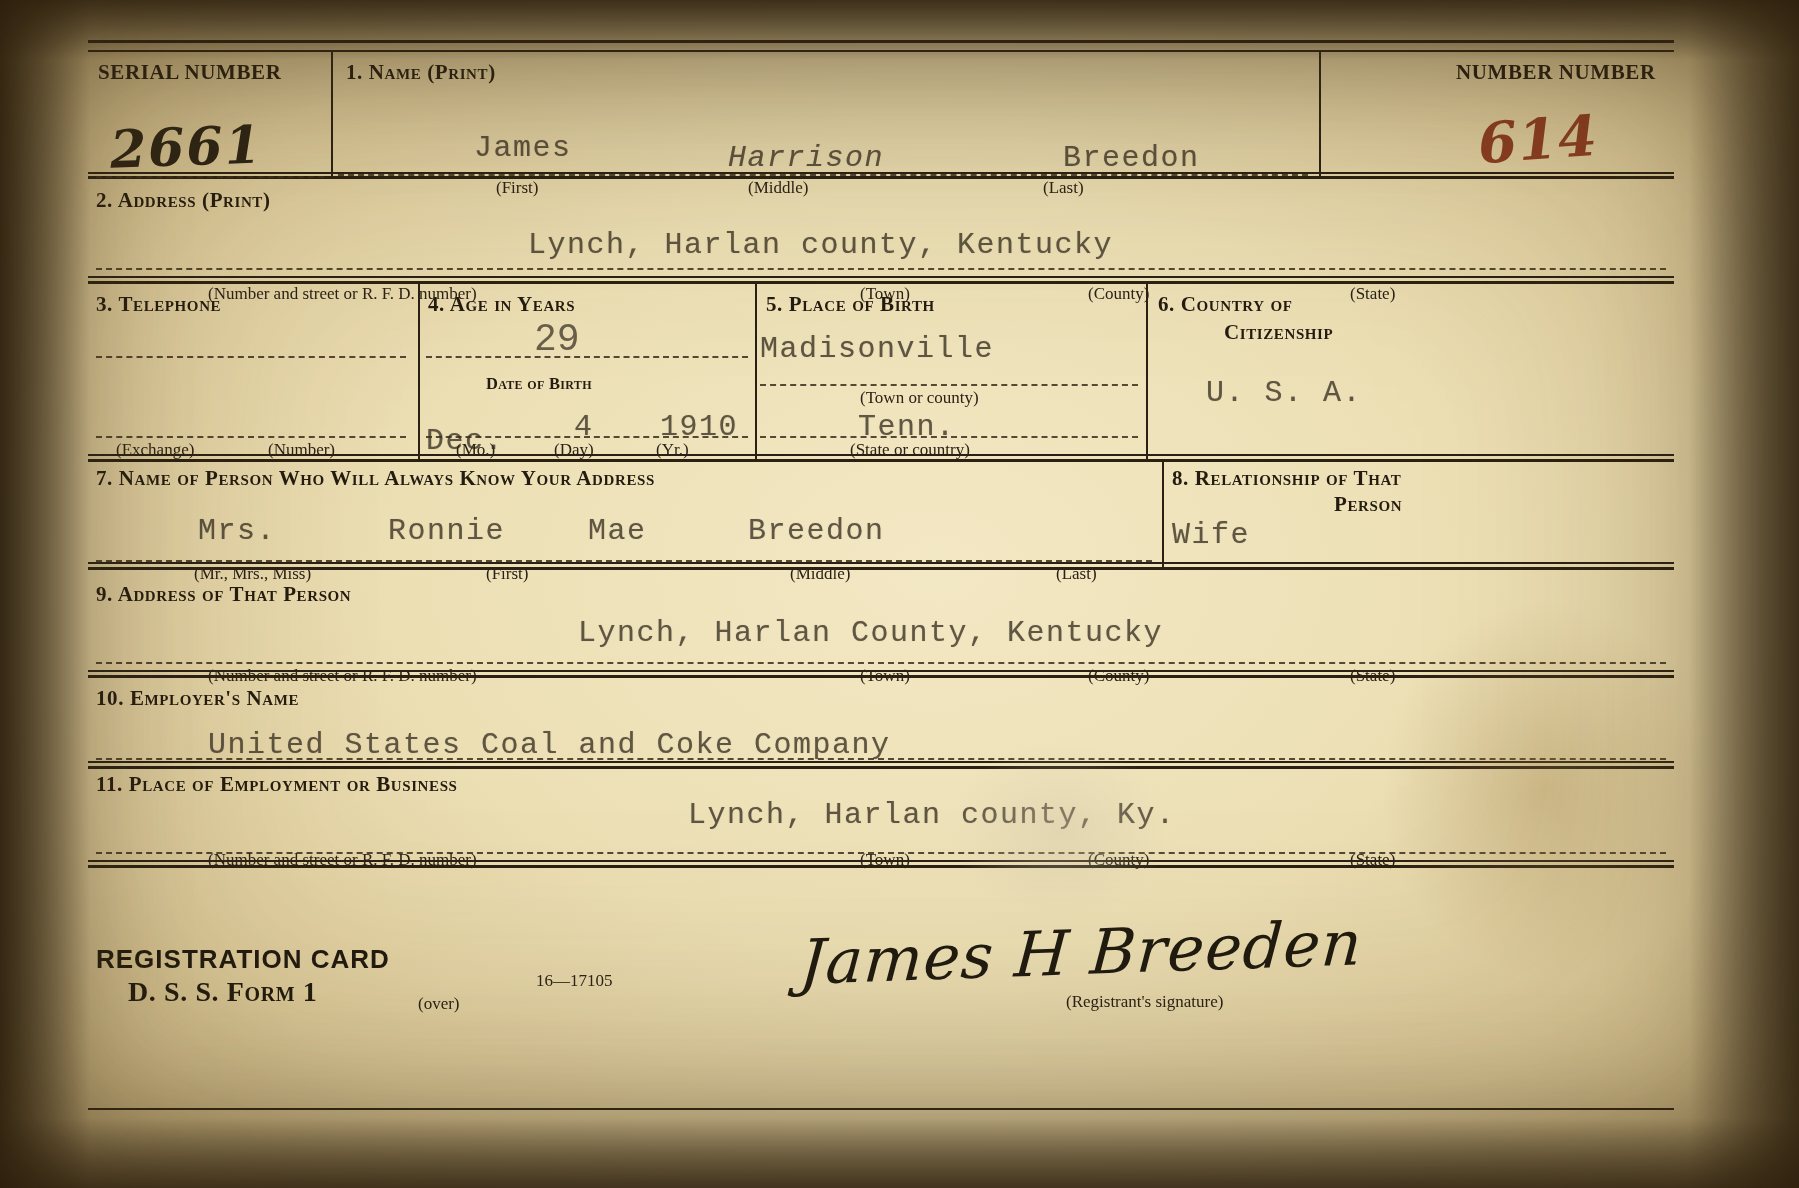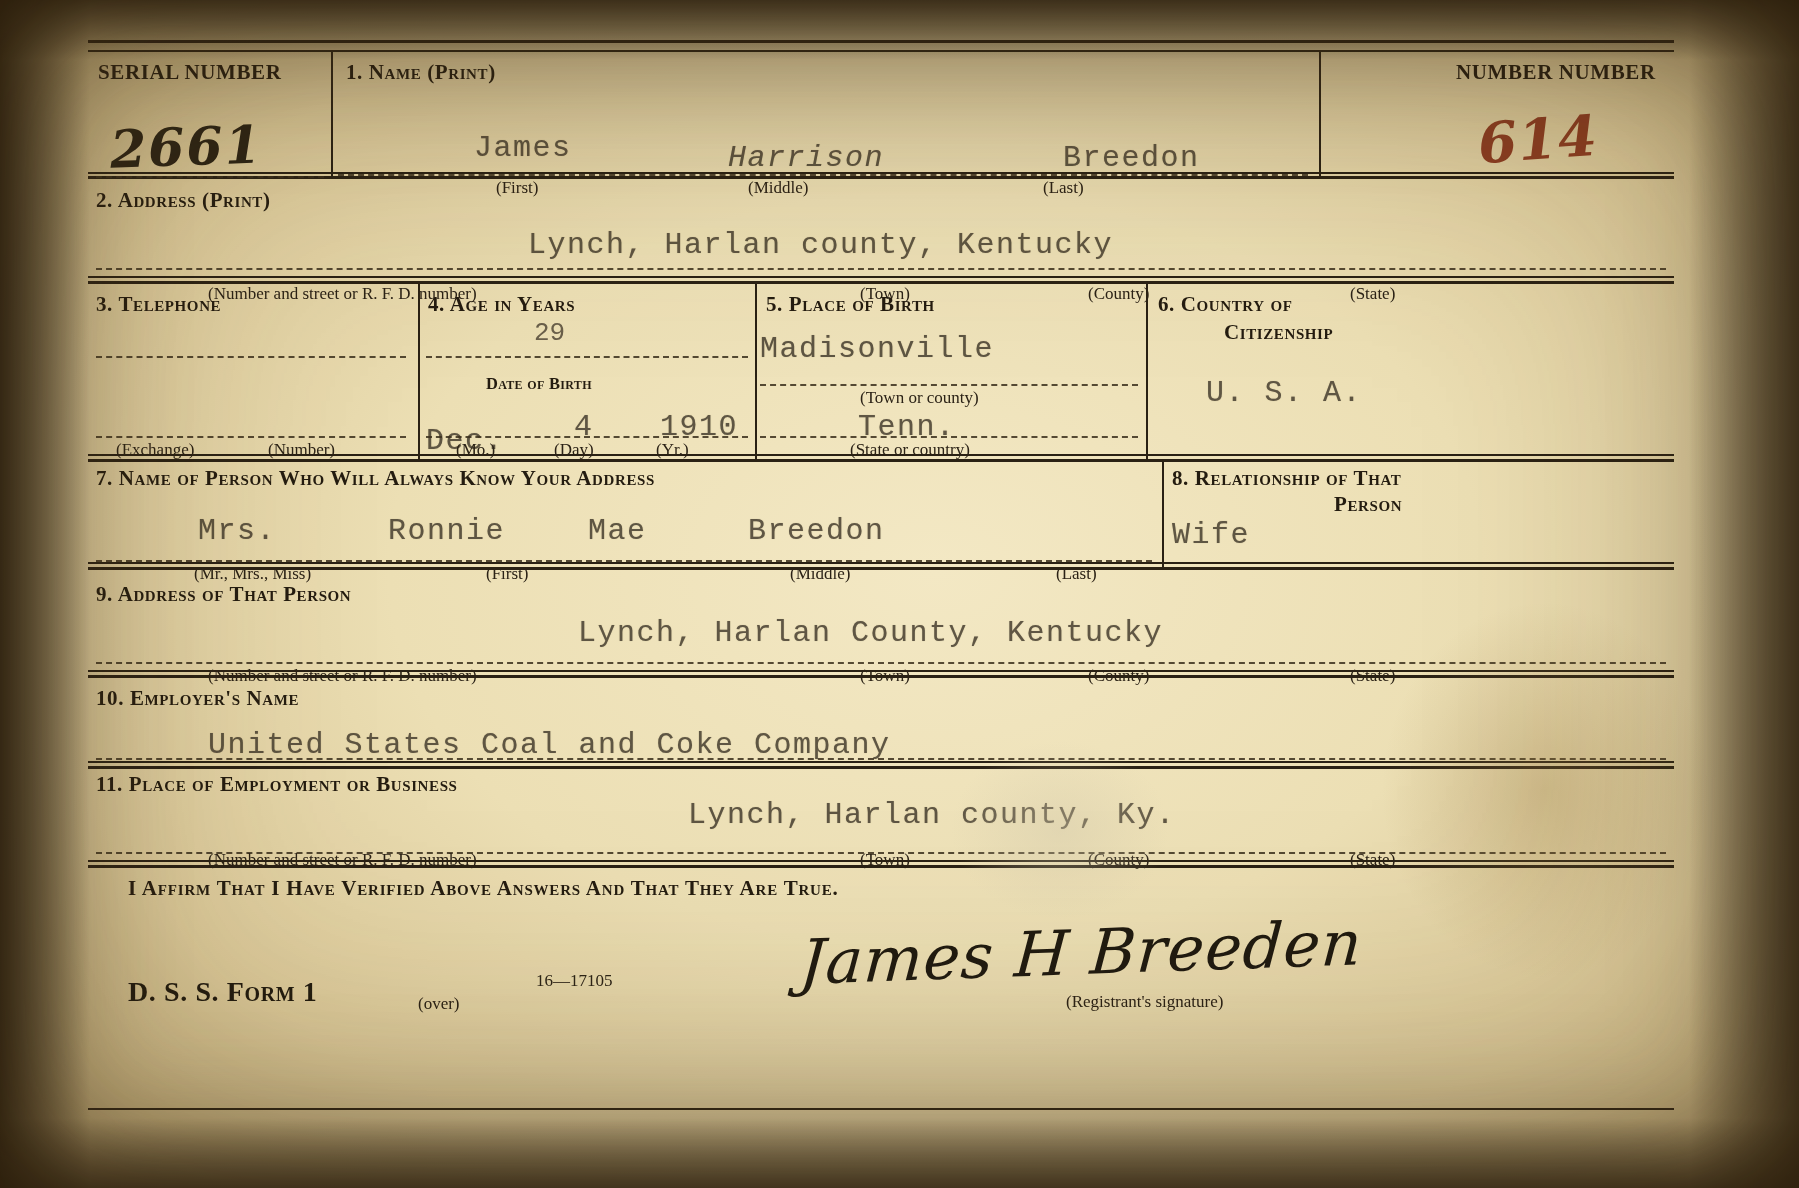--- a/index.html
+++ b/index.html
@@ -129,21 +129,21 @@
     transform: rotate(-2deg);
   }
   .order-num {
     font-size: 56px;
     font-weight: bold;
     color: #8d3d22;
     letter-spacing: 1px;
     transform: rotate(-4deg);
   }
   .age-num {
-    font-size: 26px;
+    font-size: 38px;
     color: #4a4030;
     font-family: "Liberation Mono", monospace;
     font-style: normal;
     opacity: 0.8;
   }
   .signature {
     position: absolute;
     font-family: "DejaVu Serif", serif;
     font-style: italic;
     font-size: 62px;
@@ -319,22 +319,22 @@
     <div class="dotline" style="left:8px; top:722px; width:1570px;"></div>
 
     <div class="lbl lbl-head" style="left:8px; top:736px;">11. Place of Employment or Business</div>
     <div class="typed" style="left:600px; top:762px;">Lynch, Harlan county, Ky.</div>
     <div class="dotline" style="left:8px; top:816px; width:1570px;"></div>
     <div class="caption" style="left:120px; top:814px;">(Number and street or R. F. D. number)</div>
     <div class="caption" style="left:772px; top:814px;">(Town)</div>
     <div class="caption" style="left:1000px; top:814px;">(County)</div>
     <div class="caption" style="left:1262px; top:814px;">(State)</div>
 
-    <div class="affirm" style="left:40px; top:840px;">I Affirm That I Have Verified Above Answers And That They Are True.</div>
-
+
+    <div class="regcard" style="left:8px; top:908px;">REGISTRATION CARD</div>
     <div class="dssform" style="left:40px; top:940px;">D. S. S. Form 1</div>
     <div class="smallprint" style="left:330px; top:958px;">(over)</div>
     <div class="smallprint" style="left:448px; top:935px;">16—17105</div>
 
     <div class="signature" style="left:712px; top:880px;">James H Breeden</div>
     <div class="caption" style="left:930px; top:956px;margin-left:48px;">(Registrant's signature)</div>
 
   </div>
 
   <div class="stain-a"></div>

